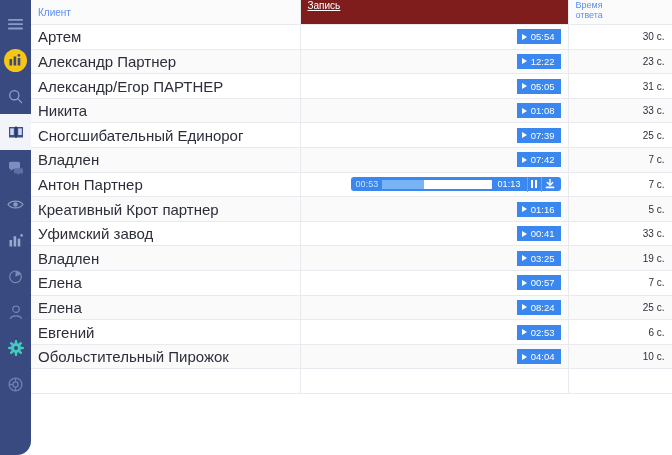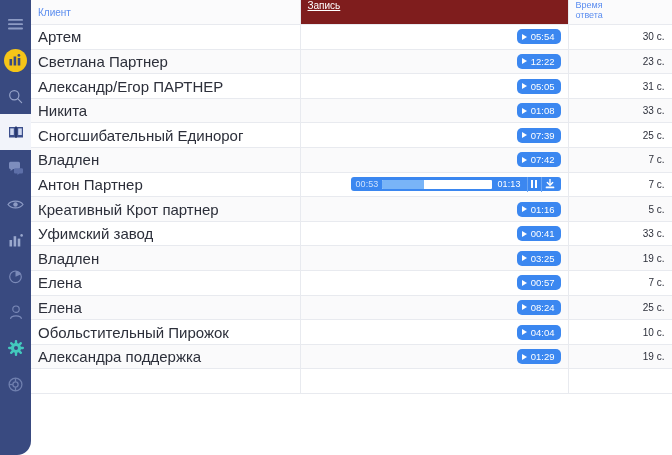--- a/index.html
+++ b/index.html
@@ -128,21 +128,21 @@
     padding-right: 10px;
   }
 
   
   .play-chip {
     display: inline-flex;
     align-items: center;
     gap: 4px;
     background: #3b87f0;
     color: #ffffff;
-    border-radius: 5px;
+    border-radius: 0;
     padding: 2px 6px 2px 5px;
     font-size: 9.5px;
     line-height: 11px;
     vertical-align: middle;
   }
   .tri {
     width: 0; height: 0;
     border-left: 5px solid #ffffff;
     border-top: 3.5px solid transparent;
     border-bottom: 3.5px solid transparent;
@@ -346,21 +346,21 @@
     <tbody id="tbody">
         <tr>
           <td class="client">Артем</td>
           <td class="record"><span class="play-chip">
               <span class="tri"></span>
               <span>05:54</span>
             </span></td>
           <td class="resp">30 с.</td>
         </tr>
         <tr>
-          <td class="client">Светлана Партнер</td>
+          <td class="client">Александр Партнер</td>
           <td class="record"><span class="play-chip">
               <span class="tri"></span>
               <span>12:22</span>
             </span></td>
           <td class="resp">23 с.</td>
         </tr>
         <tr>
           <td class="client">Александр/Егор ПАРТНЕР</td>
           <td class="record"><span class="play-chip">
               <span class="tri"></span>
@@ -448,34 +448,34 @@
         </tr>
         <tr>
           <td class="client">Елена</td>
           <td class="record"><span class="play-chip">
               <span class="tri"></span>
               <span>08:24</span>
             </span></td>
           <td class="resp">25 с.</td>
         </tr>
         <tr>
+          <td class="client">Евгений</td>
+          <td class="record"><span class="play-chip">
+              <span class="tri"></span>
+              <span>02:53</span>
+            </span></td>
+          <td class="resp">6 с.</td>
+        </tr>
+        <tr>
           <td class="client">Обольстительный Пирожок</td>
           <td class="record"><span class="play-chip">
               <span class="tri"></span>
               <span>04:04</span>
             </span></td>
           <td class="resp">10 с.</td>
-        </tr>
-        <tr>
-          <td class="client">Александра поддержка</td>
-          <td class="record"><span class="play-chip">
-              <span class="tri"></span>
-              <span>01:29</span>
-            </span></td>
-          <td class="resp">19 с.</td>
         </tr>
         <tr>
           <td class="client"></td>
           <td class="record"></td>
           <td class="resp"></td>
         </tr>
       </tbody>
   </table>
 </div>
 

